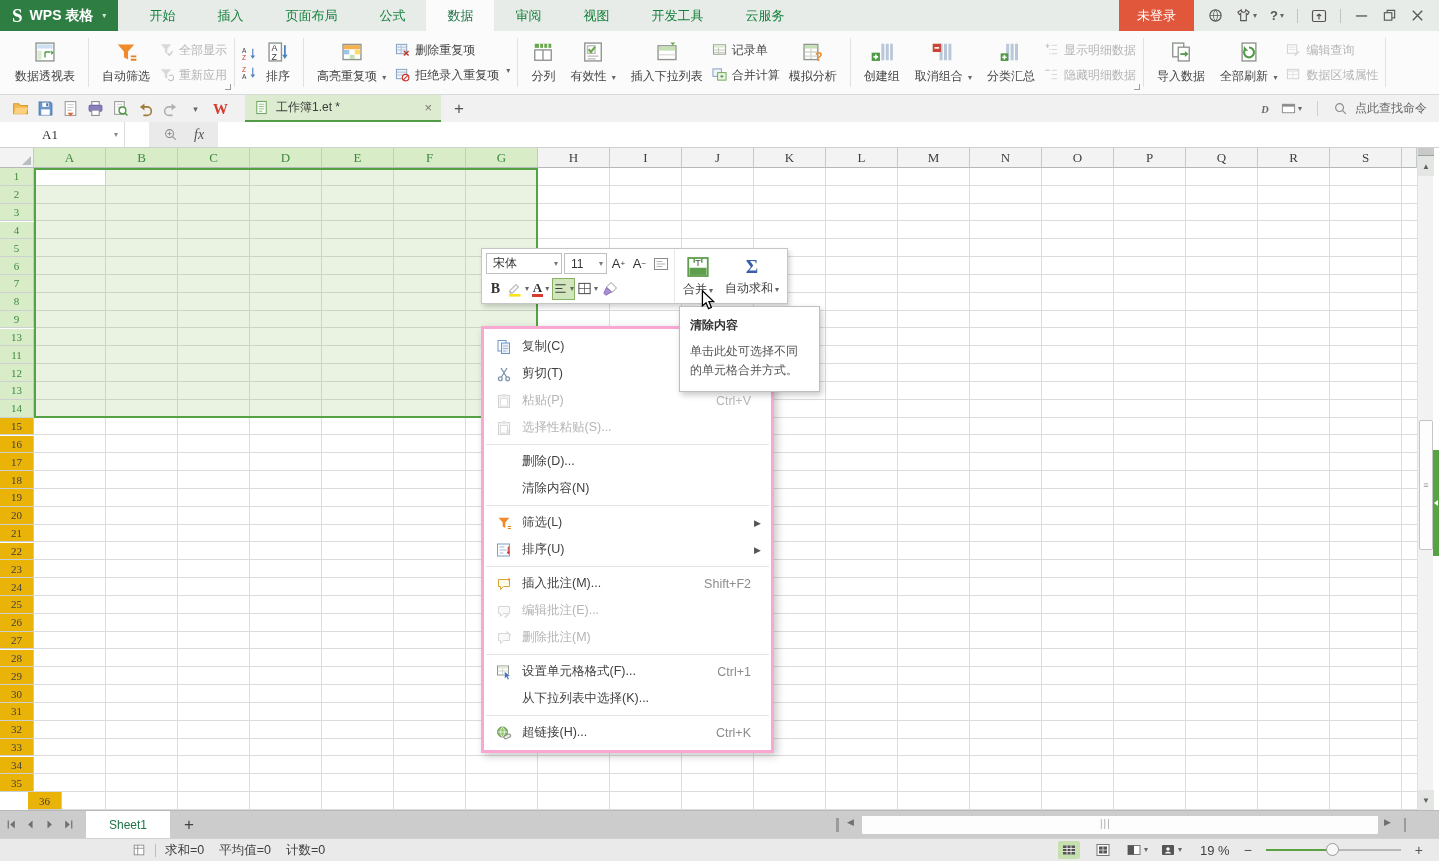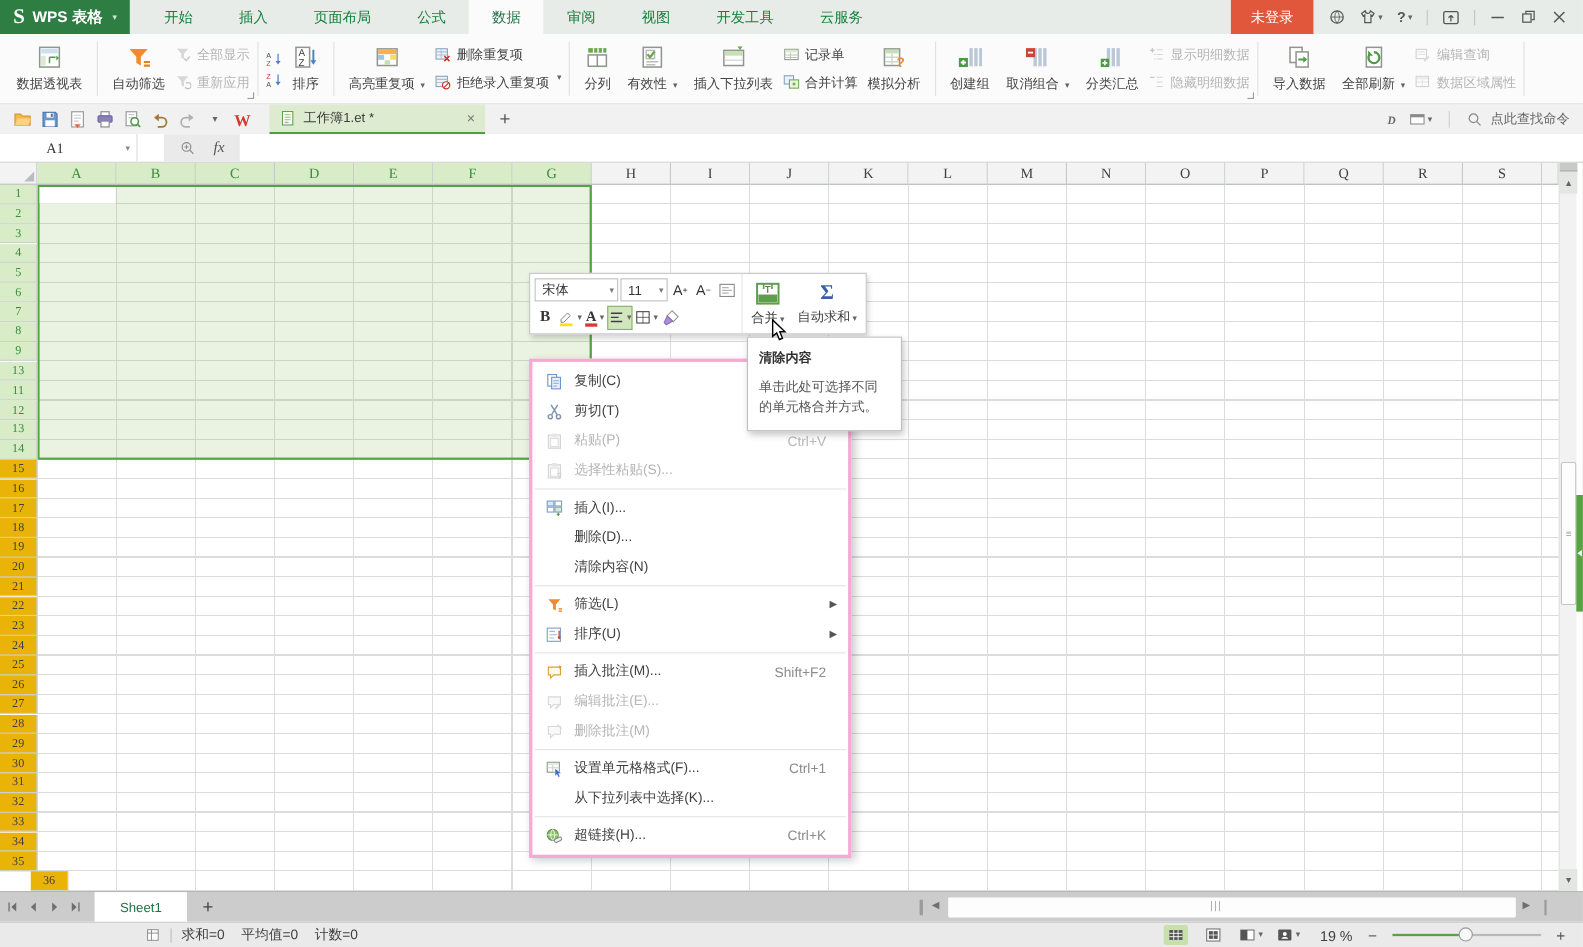--- a/index.html
+++ b/index.html
@@ -881,32 +881,20 @@
             <rect x="2.5" y="2.5" width="11" height="12" fill="#e9e9e9" stroke="#a0a0a0"></rect>
             <rect x="5.5" y="1" width="5" height="3" rx="1" fill="#c7c7c7"></rect>
             <rect x="4.5" y="5.5" width="7" height="7.5" fill="#fff" stroke="#b5b5b5"></rect>
             <text x="10" y="15" font-size="8" font-weight="bold" fill="#9a9a9a">?</text>
           </svg>
         </span>
         <span class="mlabel">选择性粘贴(S)...</span>
       </div>
       <div class="msep"></div>
       <div class="mi">
-        <span class="mic">
-          <svg width="16" height="16" viewBox="0 0 16 16">
-            <rect x="1.5" y="1.5" width="6" height="4.5" fill="#d9e6f5" stroke="#7f9ec1"></rect>
-            <rect x="8.5" y="1.5" width="6" height="4.5" fill="#fff" stroke="#7f9ec1"></rect>
-            <rect x="1.5" y="7" width="6" height="4.5" fill="#fff" stroke="#7f9ec1"></rect>
-            <rect x="8.5" y="7" width="6" height="4.5" fill="#d9ead3" stroke="#7f9ec1"></rect>
-            <path d="M11.5 12v3M10 13.5h3" stroke="#4e9a45" stroke-width="1.1"></path>
-          </svg>
-        </span>
-        <span class="mlabel">插入(I)...</span>
-      </div>
-      <div class="mi">
         <span class="mic"></span>
         <span class="mlabel">删除(D)...</span>
       </div>
       <div class="mi">
         <span class="mic"></span>
         <span class="mlabel">清除内容(N)</span>
       </div>
       <div class="msep"></div>
       <div class="mi">
         <span class="mic">

